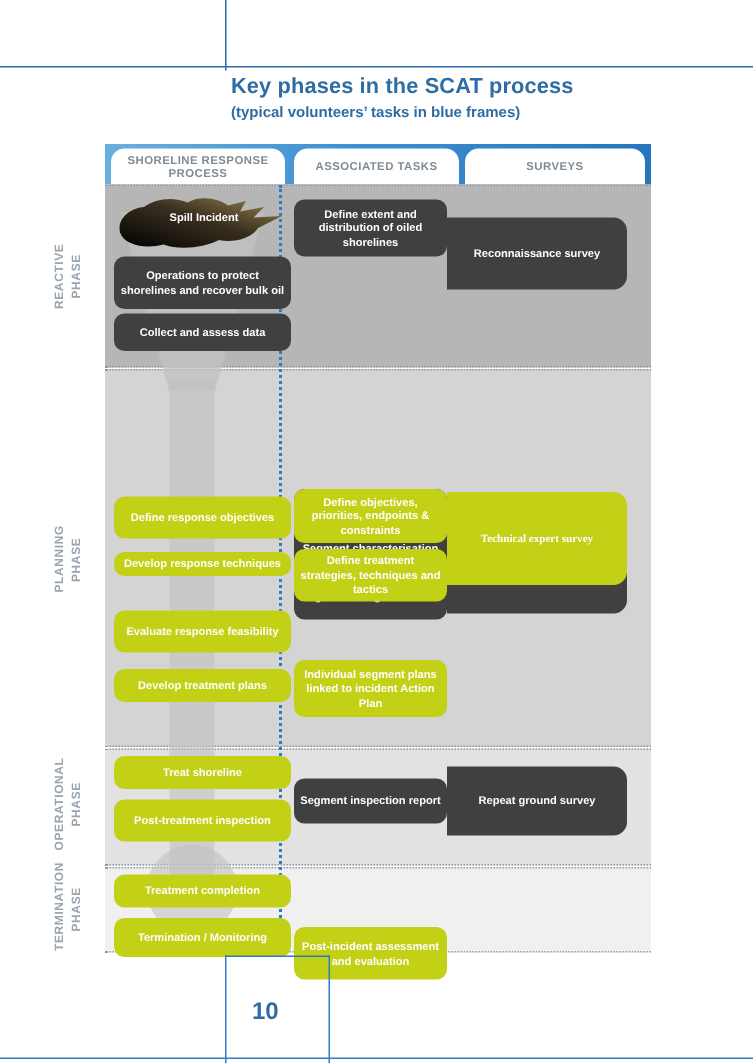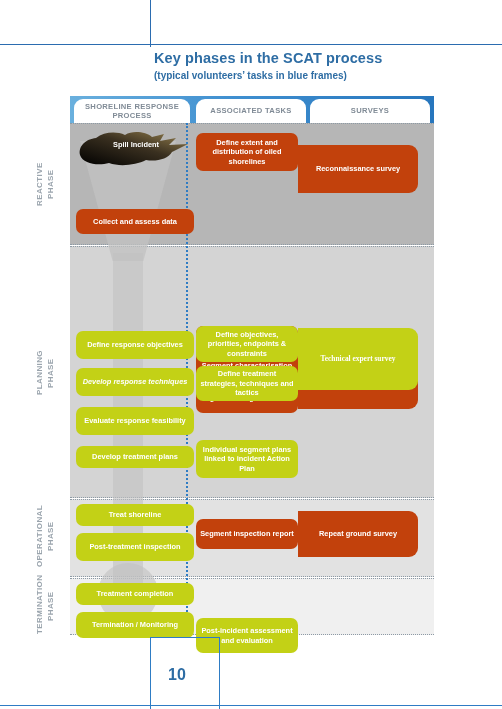--- a/index.html
+++ b/index.html
@@ -58,21 +58,21 @@
   
   .blob{position:absolute;left:6px;top:6px;width:118px;height:40px;}
   .blob-label{position:absolute;left:26px;top:17px;width:80px;text-align:center;
               color:#ffffff;font-size:7.4px;font-weight:bold;z-index:3;}
 
   
   .node{position:absolute;box-sizing:border-box;display:flex;align-items:center;
         justify-content:center;text-align:center;color:#ffffff;
         font-size:7.4px;font-weight:bold;line-height:9.6px;
         padding:2px 4px;border-radius:7px;}
-  .blue{background:#c2410c;}
+  .blue{background:#404040;}
   .lime{background:#c3d116;}
   
   .merge-left{border-radius:0 7px 7px 0;}
 
   
   .phase{position:absolute;color:#9aa4ad;font-size:8px;font-weight:bold;
          letter-spacing:.4px;writing-mode:vertical-rl;transform:rotate(180deg);
          text-align:center;line-height:11px;white-space:pre;}
   .ph-reactive{left:34px;top:128px;height:112px;}
   .ph-planning{left:34px;top:252px;height:242px;}
@@ -142,32 +142,33 @@
         <stop offset="55%" stop-color="#3a3020"></stop>
         <stop offset="100%" stop-color="#9a8450"></stop>
       </linearGradient>
     </defs>
     <path d="M4,26 C2,17 10,10 20,9 C28,3 40,2 49,6 C57,1 70,3 76,8
              L88,5 L84,12 L100,9 L93,16 L112,15 L96,23 C92,30 80,33 70,31
              C60,36 44,38 33,34 C22,37 7,35 4,26 Z" fill="url(#blobg)"></path>
   </svg>
   <div class="blob-label">Spill Incident</div>
 
+  <div class="node blue" style="left:6px;top:48px;width:118px;height:35px;">Operations to protect shorelines and recover bulk oil</div>
   <div class="node blue" style="left:6px;top:86px;width:118px;height:25px;">Collect and assess data</div>
 
   <div class="node blue" style="left:126px;top:10px;width:102px;height:38px;">Define extent and distribution of oiled shorelines</div>
   <div class="node blue merge-left" style="left:228px;top:22px;width:120px;height:48px;border-radius:0 9px 9px 0;">Reconnaissance survey</div>
 
   <div class="node blue" style="left:126px;top:203px;width:102px;height:23px;">Shoreline segmentation</div>
   <div class="node blue" style="left:126px;top:228px;width:102px;height:30px;">Segment characterisation</div>
   <div class="node blue" style="left:126px;top:260px;width:102px;height:30px;">Segment oiling conditions</div>
   <div class="node blue merge-left" style="left:228px;top:208px;width:120px;height:78px;border-radius:0 9px 9px 0;">Systematic ground survey</div>
 
   <div class="node lime" style="left:6px;top:208px;width:118px;height:28px;">Define response objectives</div>
-  <div class="node lime" style="left:6px;top:245px;width:118px;height:28px;font-style:italic;">Develop response techniques</div>
+  <div class="node lime" style="left:6px;top:245px;width:118px;height:16px;">Develop response techniques</div>
   <div class="node lime" style="left:6px;top:284px;width:118px;height:28px;">Evaluate response feasibility</div>
   <div class="node lime" style="left:6px;top:323px;width:118px;height:22px;">Develop treatment plans</div>
 
   <div class="node lime" style="left:126px;top:203px;width:102px;height:36px;">Define objectives, priorities, endpoints &amp; constraints</div>
   <div class="node lime" style="left:126px;top:243px;width:102px;height:35px;">Define treatment strategies, techniques and tactics</div>
   <div class="node lime merge-left" style="left:228px;top:205px;width:120px;height:62px;border-radius:0 9px 9px 0;font-family:Liberation Serif, serif;">Technical expert survey</div>
 
   <div class="node lime" style="left:126px;top:317px;width:102px;height:38px;">Individual segment plans linked to incident Action Plan</div>
 
   <div class="node lime" style="left:6px;top:381px;width:118px;height:22px;">Treat shoreline</div>

